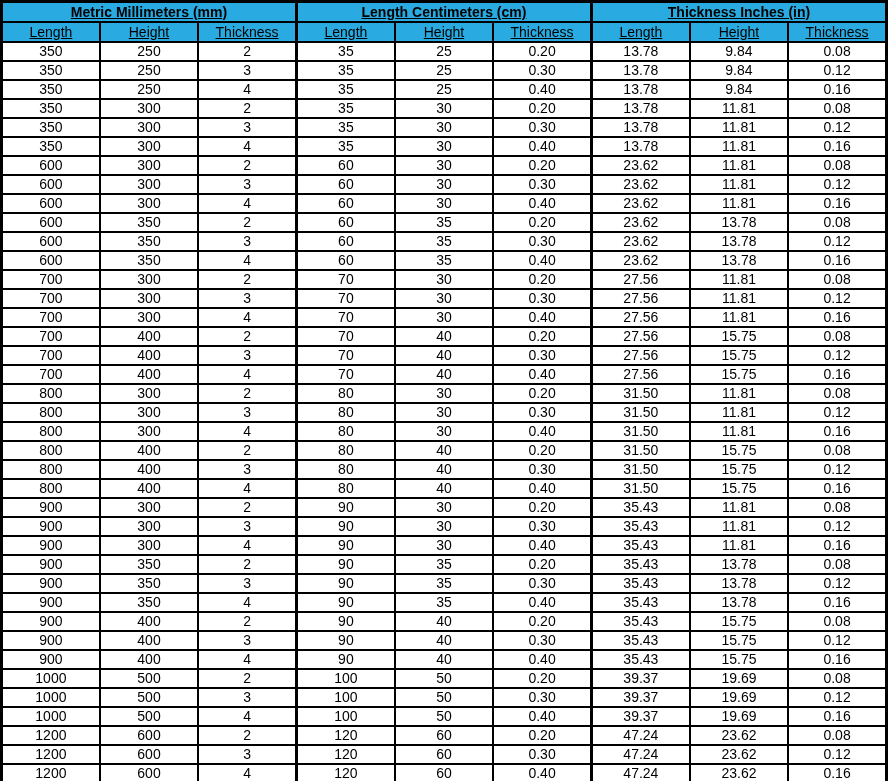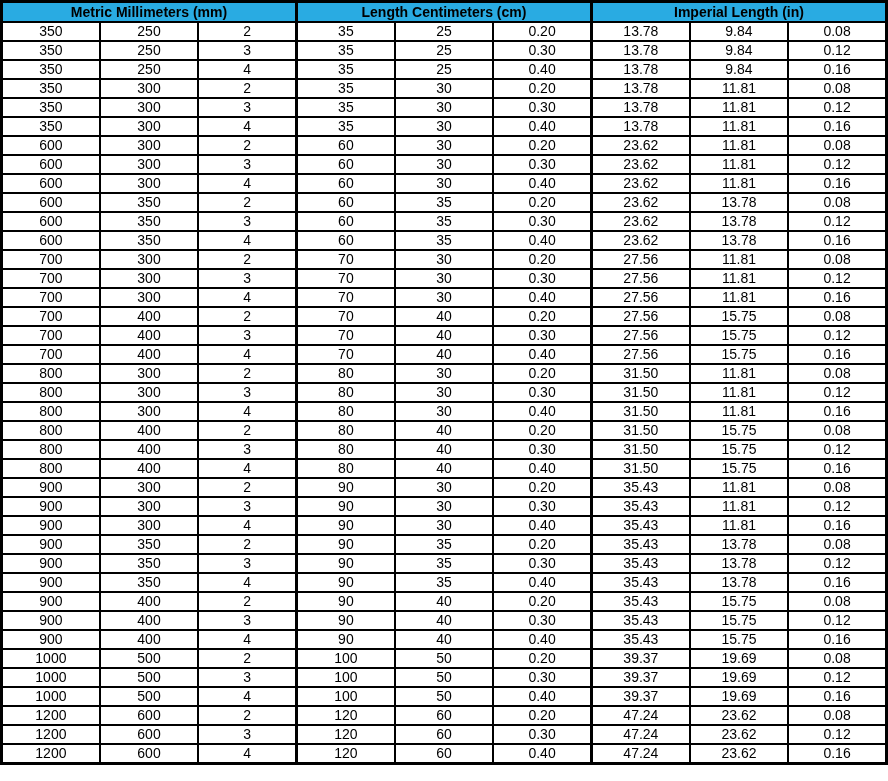--- a/index.html
+++ b/index.html
@@ -30,20 +30,21 @@
     padding:0;
     overflow:hidden;
     white-space:nowrap;
     color:var(--text-color);
     font-size:14px;
   }
   thead th{
     background:var(--header-bg);
     height:18px;
     line-height:18px;
+    text-decoration:underline;
   }
   thead th.group{
     font-weight:bold;
   }
   thead th.col{
     font-weight:normal;
   }
   tbody td{
     background:var(--cell-bg);
     height:17px;
@@ -55,21 +56,32 @@
   }
 </style>
 </head>
 <body>
 
 <table>
   <thead>
     <tr>
       <th class="group" colspan="3">Metric Millimeters (mm)</th>
       <th class="group sep" colspan="3">Length Centimeters (cm)</th>
-      <th class="group sep" colspan="3">Imperial Length (in)</th>
+      <th class="group sep" colspan="3">Thickness Inches (in)</th>
+    </tr>
+    <tr>
+      <th class="col">Length</th>
+      <th class="col">Height</th>
+      <th class="col">Thickness</th>
+      <th class="col sep">Length</th>
+      <th class="col">Height</th>
+      <th class="col">Thickness</th>
+      <th class="col sep">Length</th>
+      <th class="col">Height</th>
+      <th class="col">Thickness</th>
     </tr>
   </thead>
   <tbody>
       <tr>
         <td>350</td>
         <td>250</td>
         <td>2</td>
         <td class="sep">35</td>
         <td>25</td>
         <td>0.20</td>

